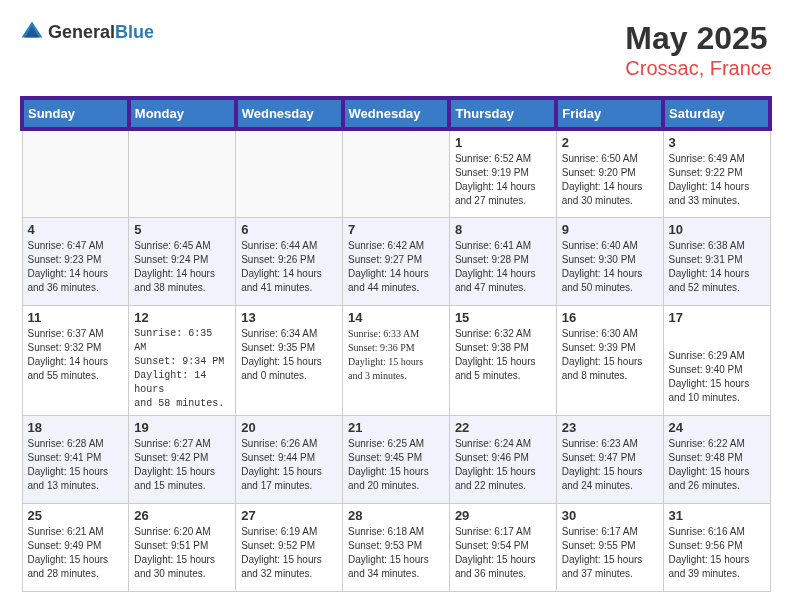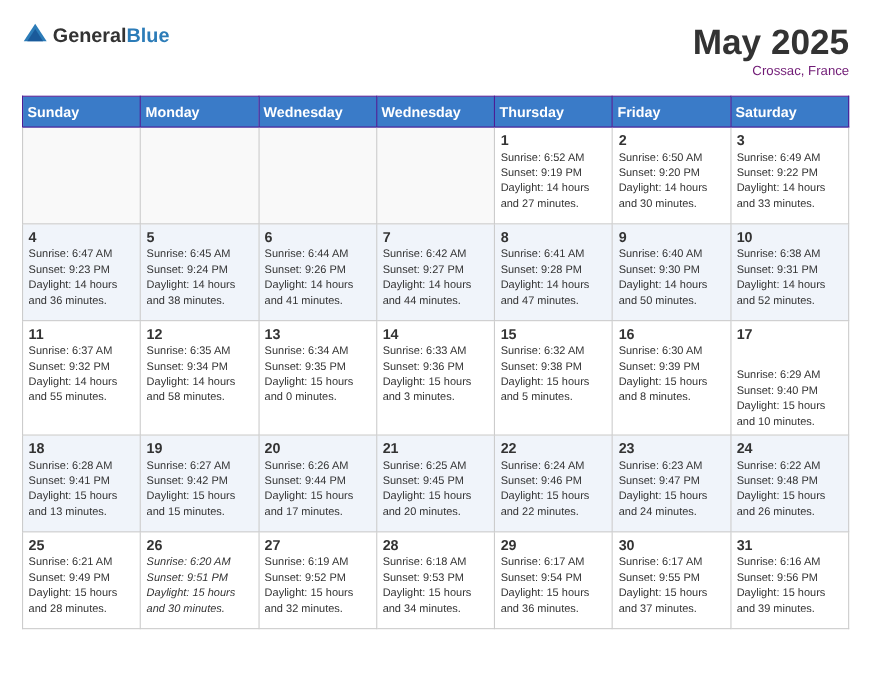--- a/index.html
+++ b/index.html
@@ -30,45 +30,44 @@
     .logo-text-blue {
       font-size: 18px;
       font-weight: bold;
       color: #2c7cb8;
     }
     .logo-icon {
       width: 24px;
       height: 24px;
     }
     .title-block {
-      text-align: right;
       margin-left: 27px;
     }
     .month-year {
       font-size: 32px;
       font-weight: bold;
       color: #333;
     }
     .location {
-      font-size: 12px;
-      color: #701a75;
+      font-size: 20px;
+      color: #ef4444;
     }
     table {
       width: 100%;
       border-collapse: collapse;
       table-layout: fixed;
     }
     th {
       background-color: #3a7bc8;
       color: #fff;
       font-size: 13px;
       font-weight: bold;
       padding: 6px 4px;
       text-align: left;
-      border: 1px solid #4c1d95;
+      border: 4px solid #4c1d95;
     }
     td {
       border: 1px solid #ccc;
       vertical-align: top;
       padding: 4px 5px;
       font-size: 10.5px;
       color: #333;
       background: #fff;
       height: 88px;
     }
@@ -203,35 +202,35 @@
       <tr>
         <td>
           <span class="day-num">11</span>
           <div class="day-info" style="white-space: pre-line;">Sunrise: 6:37 AM
 Sunset: 9:32 PM
 Daylight: 14 hours
 and 55 minutes.</div>
         </td>
         <td>
           <span class="day-num">12</span>
-          <div class="day-info" style="white-space: pre-line;">Sunrise: 6:35 AM
+          <div class="day-info" style="white-space: pre-line; font-family: Liberation Mono, monospace;">Sunrise: 6:35 AM
 Sunset: 9:34 PM
 Daylight: 14 hours
 and 58 minutes.</div>
         </td>
         <td>
           <span class="day-num">13</span>
           <div class="day-info" style="white-space: pre-line;">Sunrise: 6:34 AM
 Sunset: 9:35 PM
 Daylight: 15 hours
 and 0 minutes.</div>
         </td>
         <td>
           <span class="day-num">14</span>
-          <div class="day-info" style="white-space: pre-line;">Sunrise: 6:33 AM
+          <div class="day-info" style="white-space: pre-line; font-family: Liberation Serif, serif;">Sunrise: 6:33 AM
 Sunset: 9:36 PM
 Daylight: 15 hours
 and 3 minutes.</div>
         </td>
         <td>
           <span class="day-num">15</span>
           <div class="day-info" style="white-space: pre-line;">Sunrise: 6:32 AM
 Sunset: 9:38 PM
 Daylight: 15 hours
 and 5 minutes.</div>
@@ -305,21 +304,21 @@
       <tr>
         <td>
           <span class="day-num">25</span>
           <div class="day-info" style="white-space: pre-line;">Sunrise: 6:21 AM
 Sunset: 9:49 PM
 Daylight: 15 hours
 and 28 minutes.</div>
         </td>
         <td>
           <span class="day-num">26</span>
-          <div class="day-info" style="white-space: pre-line; font-style: italic;">Sunrise: 6:20 AM
+          <div class="day-info" style="white-space: pre-line;">Sunrise: 6:20 AM
 Sunset: 9:51 PM
 Daylight: 15 hours
 and 30 minutes.</div>
         </td>
         <td>
           <span class="day-num">27</span>
           <div class="day-info" style="white-space: pre-line;">Sunrise: 6:19 AM
 Sunset: 9:52 PM
 Daylight: 15 hours
 and 32 minutes.</div>

